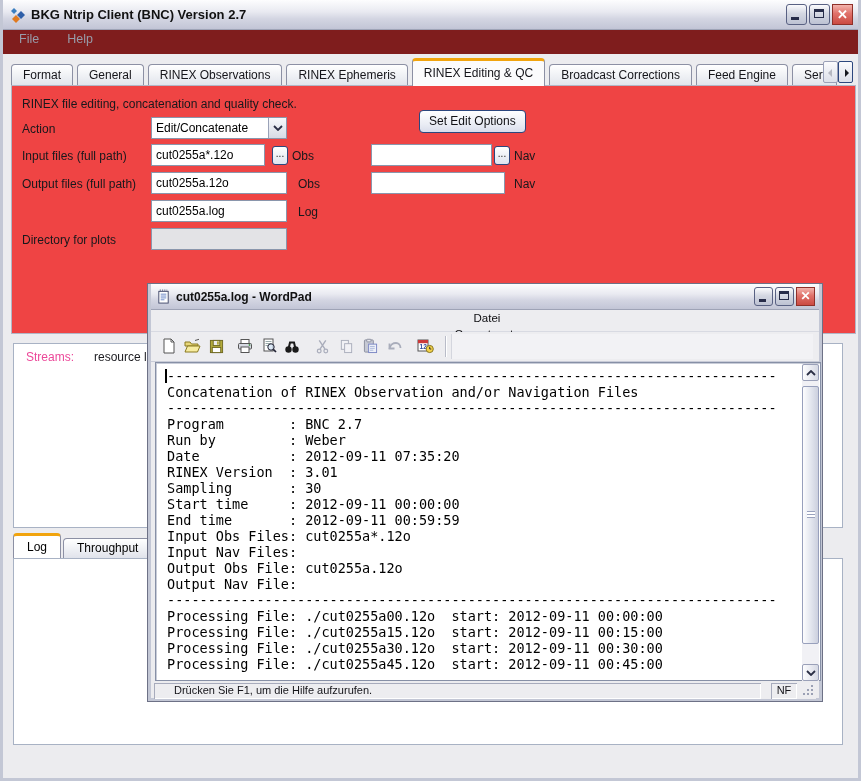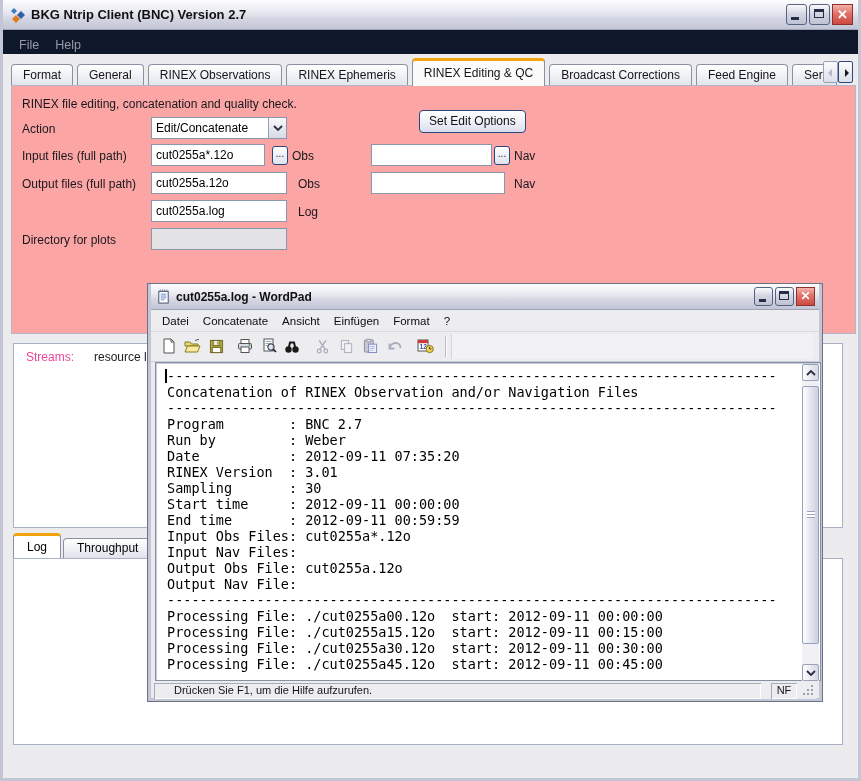--- a/index.html
+++ b/index.html
@@ -26,21 +26,21 @@
 
   
   #main-window { left:0; top:0; width:861px; height:781px; }
   #main-titlebar { height:30px; padding-left:7px; }
   #main-titlebar .xp-title { font-size:13px; margin-left:5px; }
   #main-titlebar .xp-btn, #main-titlebar .xp-btn-close { width:21px; height:21px; }
   #main-titlebar .xp-btn-close { font-size:13px; line-height:19px; }
   #main-titlebar .xp-btns { margin-right:5px; }
 
   #main-menubar { position:absolute; left:0; right:0; top:30px; height:24px;
-    background:#0f172a; display:flex; align-items:flex-end; padding-left:8px; gap:0; }
+    background:#7f1d1d; display:flex; align-items:flex-start; padding-left:8px; gap:12px; }
   .menu-item-gray { color:#989ba8; font-size:12.5px; padding:2px 8px; }
 
   
   #tabbar { position:absolute; left:8px; top:58px; width:845px; height:28px;
     display:flex; align-items:flex-end; overflow:hidden; }
   .tab { flex:0 0 auto; height:22px; line-height:21px; padding:0 11px; margin-right:4px;
     font-size:12px; color:#15151a; white-space:nowrap;
     background:linear-gradient(180deg,#ffffff,#eef0f4 55%,#e0e3eb);
     border:1px solid #8c90a4; border-bottom:none; border-radius:4px 4px 0 0; }
   .tab.active { height:28px; line-height:25px;
@@ -49,21 +49,21 @@
   .tab-arrow { width:15px; height:22px; border:1px solid #9aa0b8; border-radius:2px;
     background:linear-gradient(180deg,#fbfbfd,#dcdfe9); position:relative; }
   .tab-arrow.focused { border:1px solid #2c477e; }
   .tri-left { position:absolute; top:7px; left:4px; width:0; height:0;
     border:4px solid transparent; border-right-color:#b6b8c2; border-left:none; }
   .tri-right { position:absolute; top:7px; left:6px; width:0; height:0;
     border:4px solid transparent; border-left-color:#16181f; border-right:none; }
 
   
   #tab-page { position:absolute; left:8px; top:85px; width:845px; height:249px;
-    background:#fca5a5; border:1px solid #b2b6c6; z-index:2; }
+    background:#ef4444; border:1px solid #b2b6c6; z-index:2; }
   .form-label { position:absolute; font-size:12px; color:#18181c; }
   .xp-field { position:absolute; height:22px; border:1px solid #8a96ac; background:#fff;
     font-family:"Liberation Sans",sans-serif; font-size:12px; padding:2px 4px; color:#000; }
   .xp-field:disabled { background:#e3e3e6; }
   .xp-select { position:absolute; height:22px; border:1px solid #8a96ac; background:#fff;
     display:flex; align-items:center; }
   .xp-select .val { font-size:12px; padding-left:4px; flex:1; }
   .xp-select .dd { width:18px; height:100%; border-left:1px solid #9aa2b8;
     background:linear-gradient(180deg,#f7f8fb,#d7dae5); display:flex;
     align-items:center; justify-content:center; }
@@ -94,21 +94,21 @@
   .bbar-item.disabled { color:#9da0ac; }
 
   
   #wordpad { left:148px; top:284px; width:674px; height:417px; z-index:10; }
   #wp-titlebar { height:26px; padding-left:5px; }
   #wp-titlebar .xp-title { font-size:12px; margin-left:5px; }
   #wp-titlebar .xp-btn, #wp-titlebar .xp-btn-close { width:19px; height:19px; }
   #wp-titlebar .xp-btn-close { font-size:12px; line-height:17px; }
   #wp-titlebar .xp-btns { margin-right:4px; }
   #wp-menubar { position:absolute; left:0; right:0; top:26px; height:22px; background:#ededf0;
-    display:flex; align-items:center; padding-left:4px; border-bottom:1px solid #d8dae2; }
+    display:flex; align-items:center; padding-left:4px; border-bottom:1px solid #d8dae2;flex-direction:column; }
   .wp-menu-item { font-size:11.5px; color:#0d0d10; padding:2px 7px; }
   #wp-toolbar { position:absolute; left:0; right:0; top:48px; height:30px; background:#ededf0;
     border-bottom:1px solid #c9ccd8; }
   .tb-icon { position:absolute; top:4px; width:20px; height:20px; display:flex;
     align-items:center; justify-content:center; }
   #wp-tb-sep { position:absolute; left:294px; top:4px; width:1px; height:21px;
     background:#b9bcc8; box-shadow:1px 0 0 #fff; }
   #wp-tb-rest { position:absolute; left:300px; top:2px; right:6px; height:25px;
     background:#f2f2f5; border-left:1px solid #d4d6de; }
 

